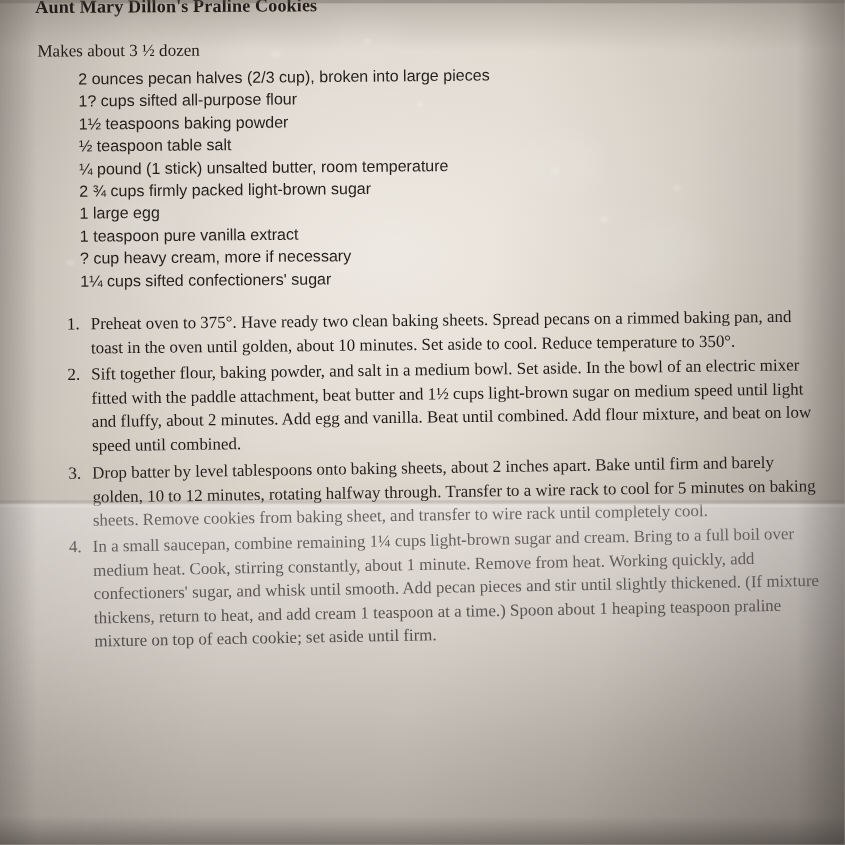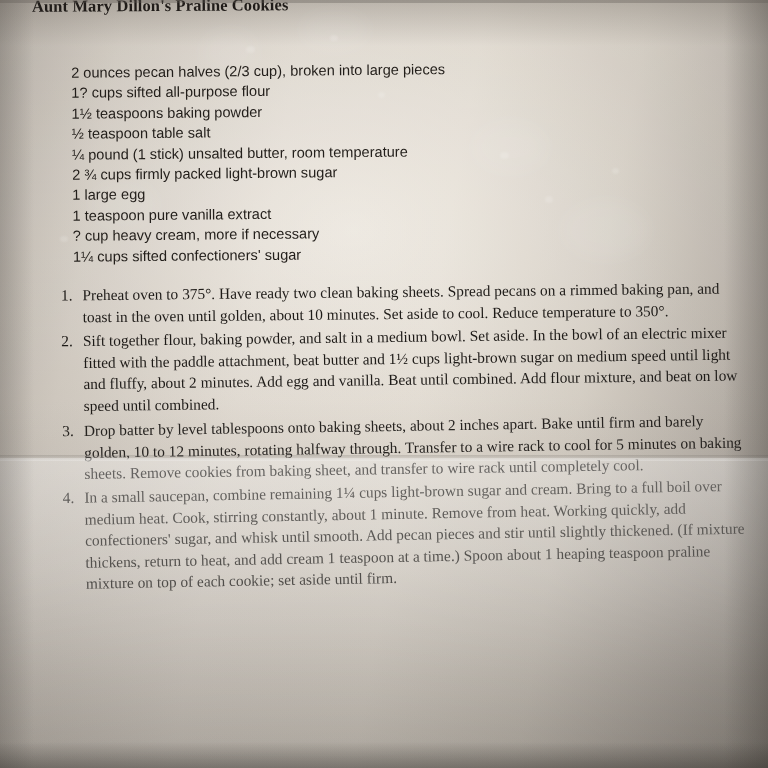--- a/index.html
+++ b/index.html
@@ -223,20 +223,21 @@
   <div class="speck" style="left:500px; top:152px; width:9px;  height:7px;"></div>
   <div class="speck" style="left:545px; top:196px; width:8px;  height:7px;"></div>
   <div class="speck" style="left:612px; top:168px; width:7px;  height:6px;"></div>
   <div class="speck" style="left:142px; top:110px; width:7px;  height:6px;"></div>
   <div class="speck" style="left:60px;  top:236px; width:8px;  height:6px;"></div>
 
   <div class="content">
 
     <div class="title">Aunt Mary Dillon's Praline Cookies</div>
 
+    <div class="yield">Makes about 3 ½ dozen</div>
 
     <div class="ingredients">
       <ul>
         <li>2 ounces pecan halves (2/3 cup), broken into large pieces</li>
         <li>1? cups sifted all-purpose flour</li>
         <li>1½ teaspoons baking powder</li>
         <li>½ teaspoon table salt</li>
         <li>¼ pound (1 stick) unsalted butter, room temperature</li>
         <li>2 ¾ cups firmly packed light-brown sugar</li>
         <li>1 large egg</li>

